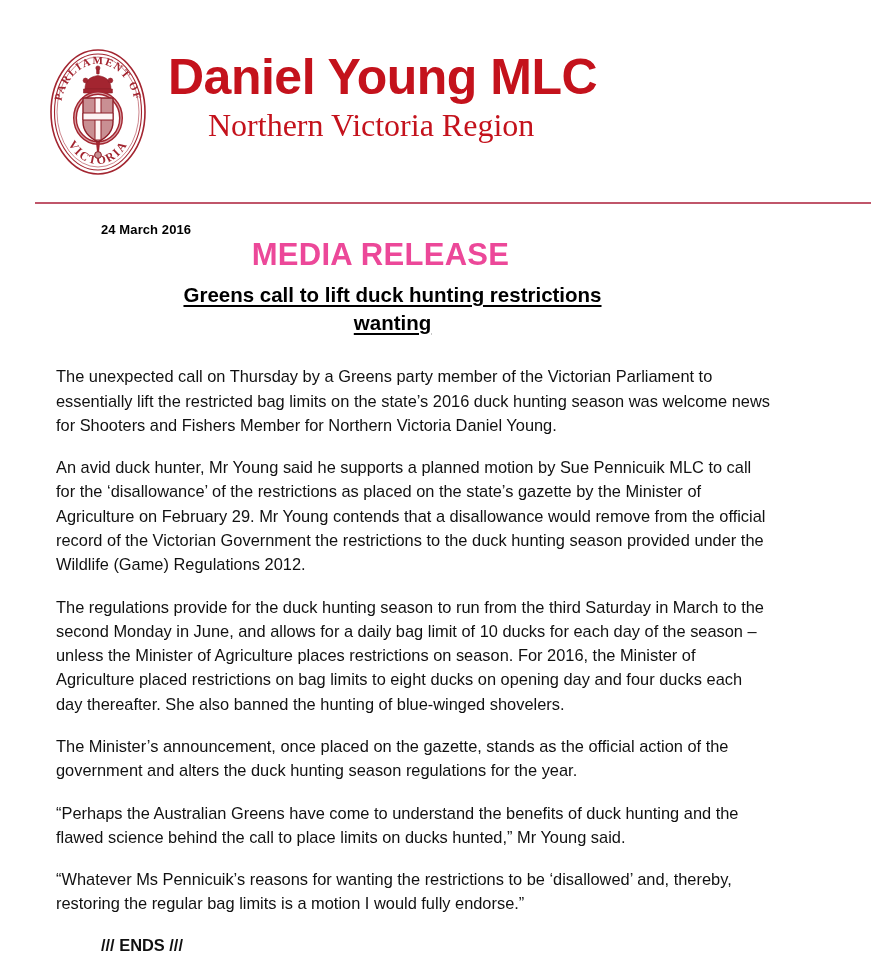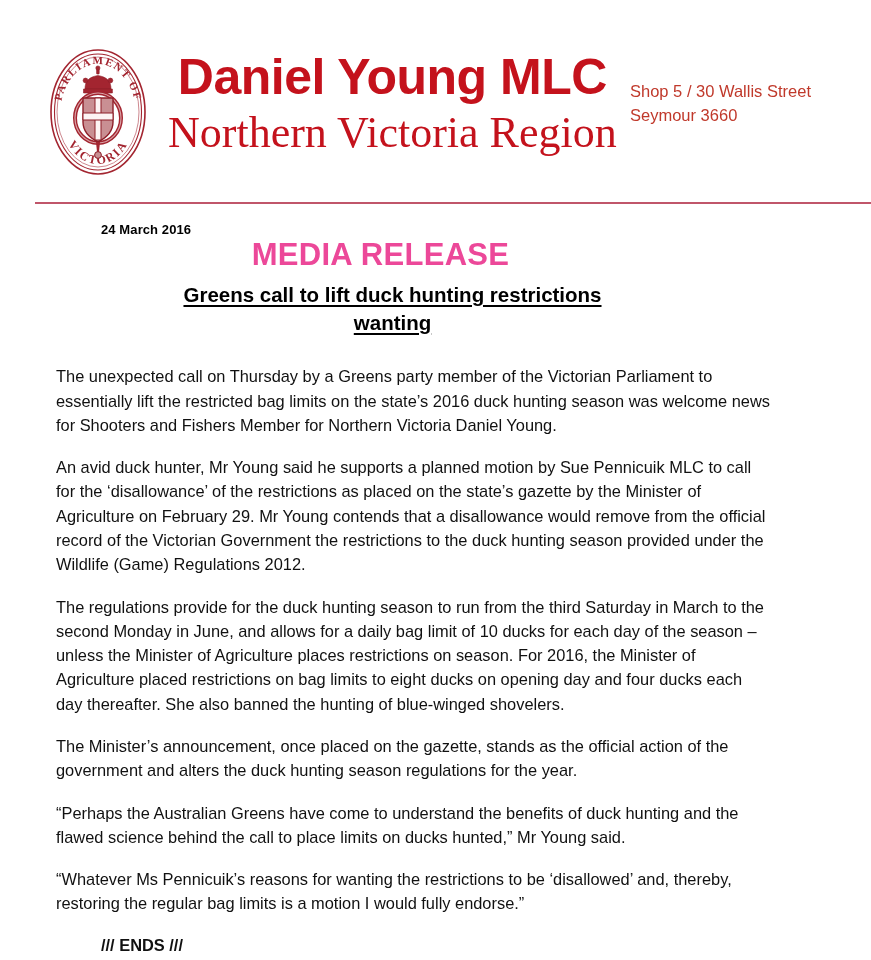--- a/index.html
+++ b/index.html
@@ -41,26 +41,27 @@
     font-size: 50px;
     font-weight: 700;
     line-height: 1.02;
     letter-spacing: -0.5px;
     color: #c4121c;
     white-space: nowrap;
     text-align: center;
   }
   .masthead-region {
     font-family: "Liberation Serif", serif;
-    font-size: 44px;
+    font-size: 32px;
     font-weight: 400;
     line-height: 1.25;
     color: #c4121c;
     white-space: nowrap;
     margin-top: 2px;
+    margin-left: 40px;
   }
 
   .address {
     position: absolute;
     left: 630px;
     top: 80px;
     font-family: "Liberation Sans", sans-serif;
     font-size: 16.5px;
     line-height: 1.45;
     color: #c0392b;
@@ -176,24 +177,20 @@
       <path d="M 52,100 L 56,100 L 55,110 L 53,110 Z" fill="#a32530"></path>
       <circle cx="54" cy="113" r="3.4" fill="#c98f93" stroke="#8e1f29" stroke-width="1"></circle>
     </svg>
   </div>
 
   <div class="masthead">
     <div class="masthead-name">Daniel Young MLC</div>
     <div class="masthead-region">Northern Victoria Region</div>
   </div>
 
-  <div class="address">
-    <div>Shop 5 / 30 Wallis Street</div>
-    <div>Seymour 3660</div>
-  </div>
 
   <div class="rule"></div>
 </div>
 
 <div class="doc">
 
   <div class="date">24 March 2016</div>
 
   <div class="title">MEDIA RELEASE</div>
 

